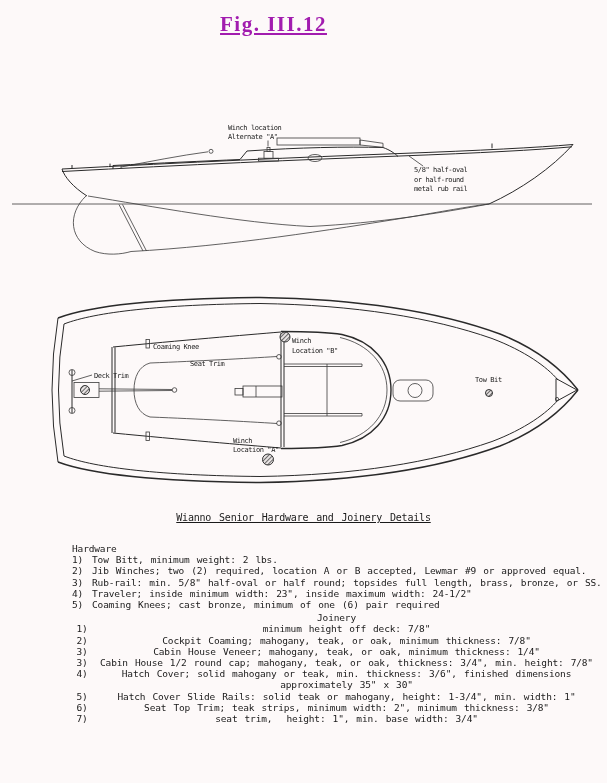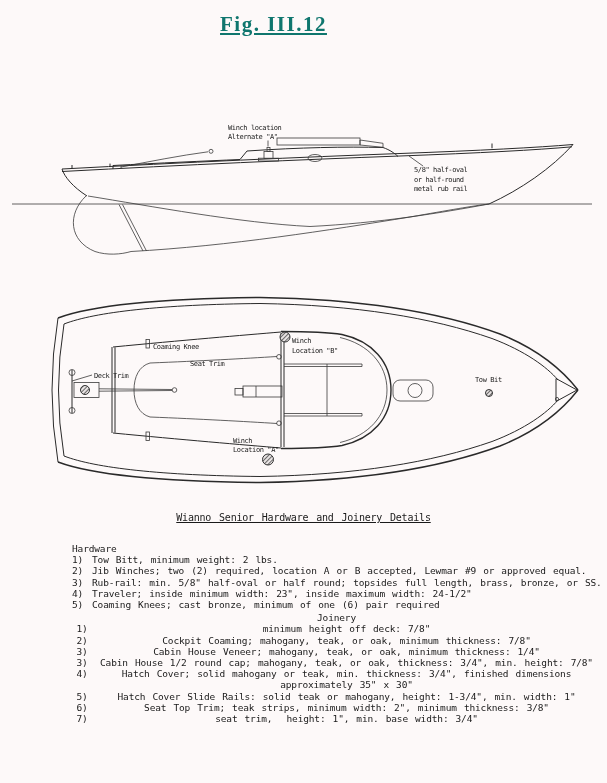--- a/index.html
+++ b/index.html
@@ -28,21 +28,21 @@
   .stroke{fill:none;stroke:#2a2a2a;stroke-width:1;}
   .stroke-thick{fill:none;stroke:#2a2a2a;stroke-width:1.4;}
   .stroke-thin{fill:none;stroke:#3a3a3a;stroke-width:0.8;}
 </style>
 </head>
 <body>
 
 <div class="page" style="background: rgb(253, 249, 249);">
 
   <div class="fig-title">
-    <a style="color: #0f766e; text-decoration: underline;">Fig. III.12</a>
+    <a style="color: #a21caf; text-decoration: underline;">Fig. III.12</a>
   </div>
 
   <svg id="side-svg" width="607" height="200" viewBox="0 0 607 200">
     <defs>
       <pattern id="hatch" width="3" height="3" patternUnits="userSpaceOnUse" patternTransform="rotate(45)">
         <rect width="3" height="3" fill="#e9e4e4"></rect>
         <line x1="0" y1="0" x2="0" y2="3" stroke="#333" stroke-width="1.4"></line>
       </pattern>
     </defs>
 
@@ -267,21 +267,21 @@
           </div>
           <div class="item">
             <span class="num">3)</span>
             <div class="lines">
               <div>Cabin House 1/2 round cap; mahogany, teak, or oak, thickness: 3/4", min. height: 7/8"</div>
             </div>
           </div>
           <div class="item">
             <span class="num">4)</span>
             <div class="lines">
-              <div>Hatch Cover; solid mahogany or teak, min. thickness: 3/4", finished dimensions</div>
+              <div>Hatch Cover; solid mahogany or teak, min. thickness: 3/6", finished dimensions</div>
               <div>approximately 35" x 30"</div>
             </div>
           </div>
           <div class="item">
             <span class="num">5)</span>
             <div class="lines">
               <div>Hatch Cover Slide Rails: solid teak or mahogany, height: 1-3/4", min. width: 1"</div>
             </div>
           </div>
           <div class="item">

